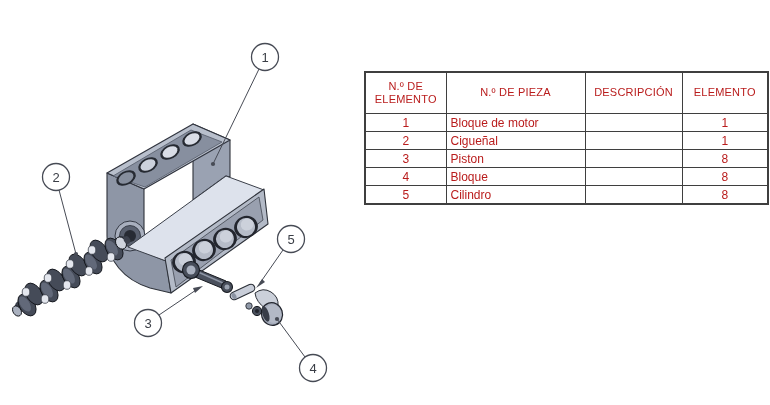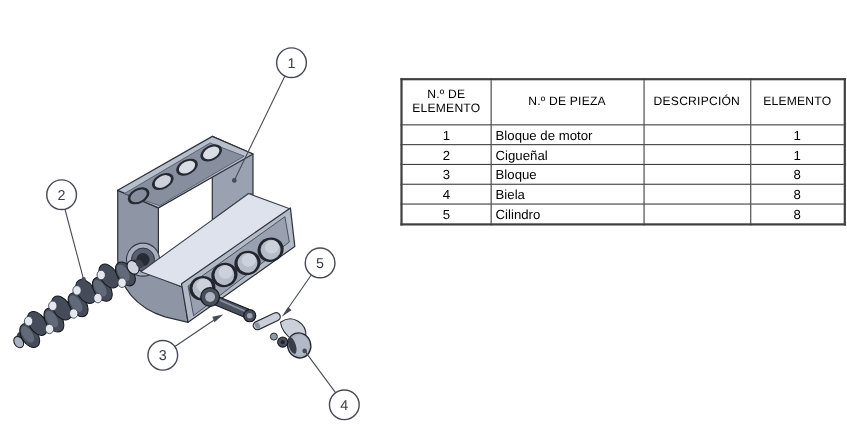--- a/index.html
+++ b/index.html
@@ -3,21 +3,21 @@
 <meta charset="utf-8">
 <style>
   html,body{margin:0;padding:0;background:#fff;}
   body{width:770px;height:405px;position:relative;overflow:hidden;
        font-family:"Liberation Sans",sans-serif;}
   .stage{position:absolute;inset:0;}
   svg{position:absolute;left:0;top:0;}
   
   .bom{position:absolute;left:364px;top:71px;width:403px;
        border-collapse:collapse;table-layout:fixed;
-       color:#000000;background:#fff;}
+       color:#b91c1c;background:#fff;}
   .bom,.bom th,.bom td{border:1px solid #3f3f3f;}
   .bom{border:2px solid #3f3f3f;}
   .bom th{font-weight:normal;font-size:11px;line-height:1.2;height:38px;
           text-align:center;vertical-align:middle;padding:1px 2px;
           letter-spacing:.2px;}
   .bom td{font-size:12px;height:17px;padding:0 4px;vertical-align:middle;}
   .bom td.c{text-align:center;}
   .bom td.l{text-align:left;}
 </style>
 </head>
@@ -260,27 +260,27 @@
       <td class="c">1</td>
     </tr>
     <tr>
       <td class="c">2</td>
       <td class="l">Cigueñal</td>
       <td class="l"></td>
       <td class="c">1</td>
     </tr>
     <tr>
       <td class="c">3</td>
+      <td class="l">Piston</td>
+      <td class="l"></td>
+      <td class="c">8</td>
+    </tr>
+    <tr>
+      <td class="c">4</td>
       <td class="l">Bloque</td>
-      <td class="l"></td>
-      <td class="c">8</td>
-    </tr>
-    <tr>
-      <td class="c">4</td>
-      <td class="l">Biela</td>
       <td class="l"></td>
       <td class="c">8</td>
     </tr>
     <tr>
       <td class="c">5</td>
       <td class="l">Cilindro</td>
       <td class="l"></td>
       <td class="c">8</td>
     </tr>
   </tbody>

